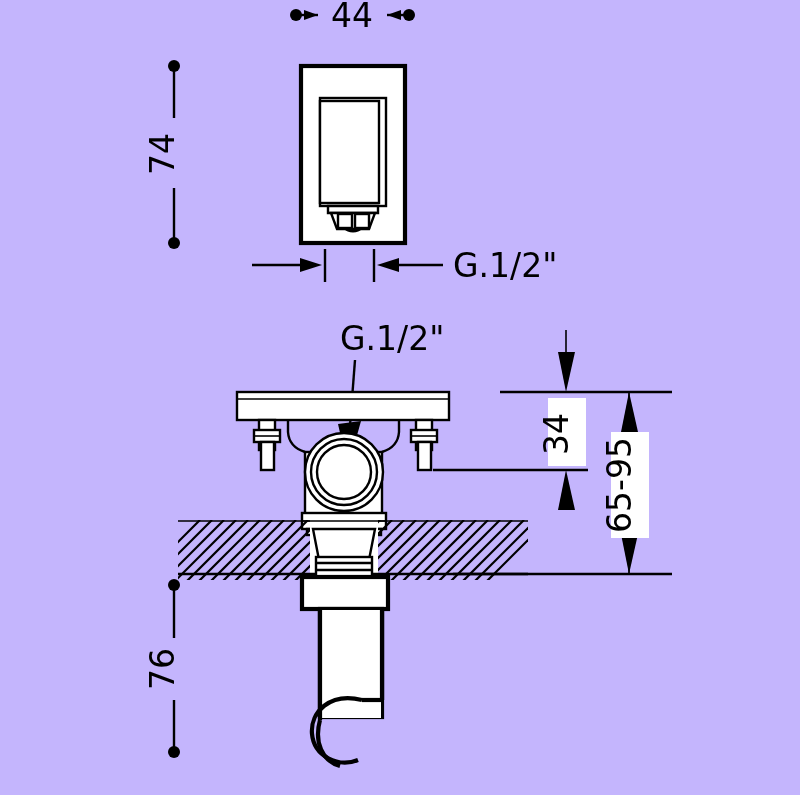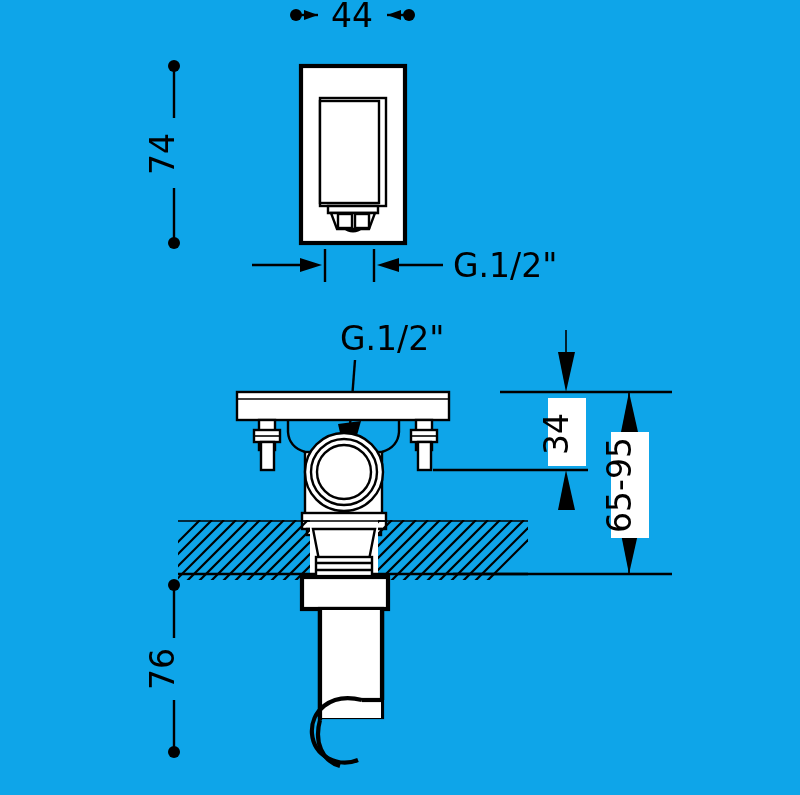--- a/index.html
+++ b/index.html
@@ -10,21 +10,21 @@
   body {
     width: 800px;
     height: 795px;
     font-family: "Liberation Sans", sans-serif;
     overflow: hidden;
   }
   #drawing-root {
     position: relative;
     width: 800px;
     height: 795px;
-    background: #0ea5e9;
+    background: #c4b5fd;
   }
   svg.tech-drawing {
     display: block;
     width: 800px;
     height: 795px;
   }
   .ln {
     stroke: #000000;
     fill: none;
     stroke-linecap: butt;

